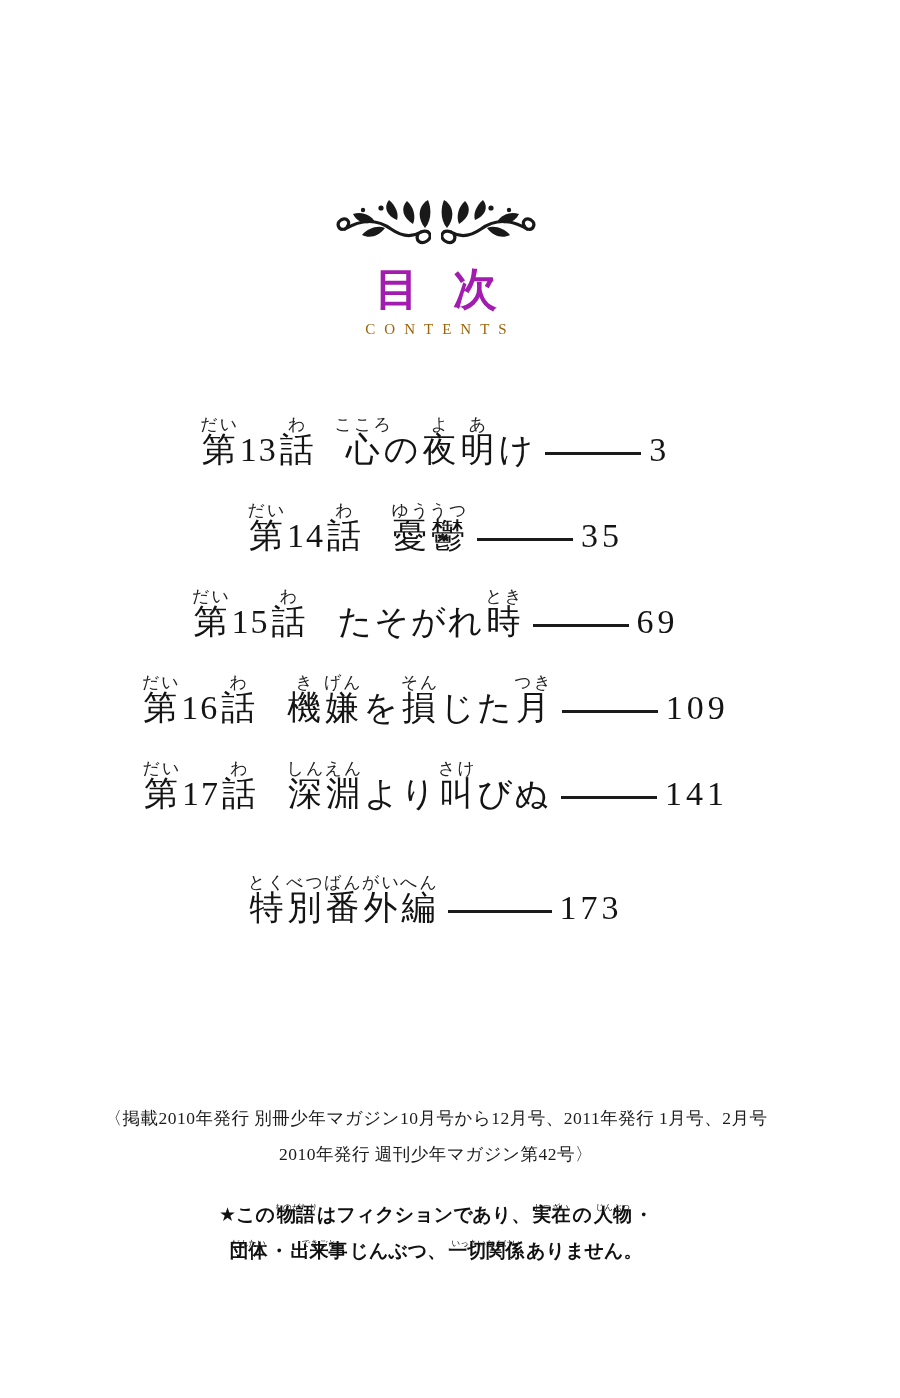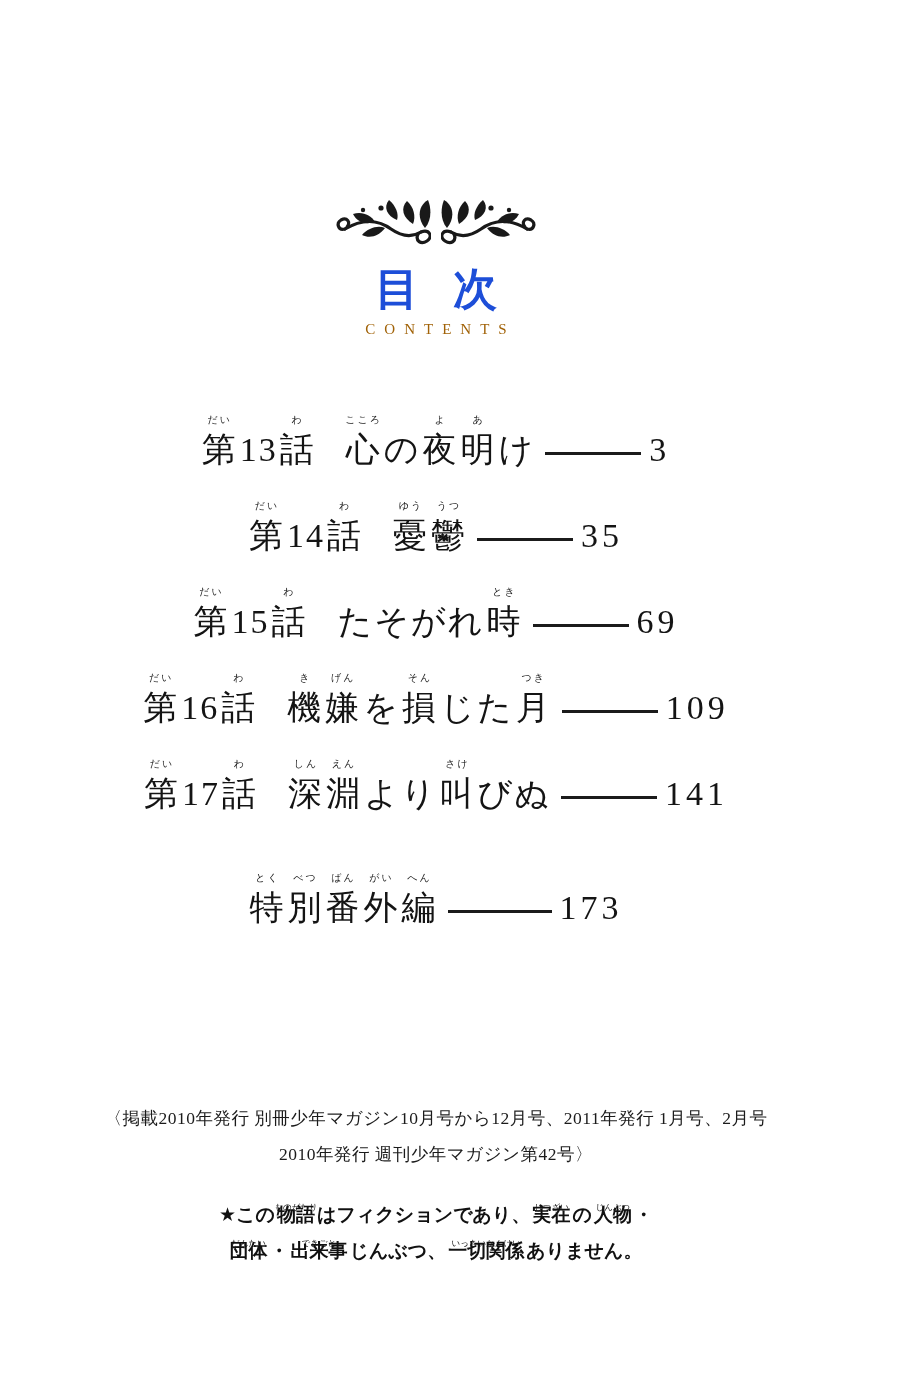--- a/index.html
+++ b/index.html
@@ -12,34 +12,34 @@
 
   
   .ornament{position:absolute;top:198px;left:0;width:100%;
     display:flex;justify-content:center;align-items:flex-start;gap:10px;}
   .fl{display:block;}
   .fl.mirror{transform:scaleX(-1);}
 
   
   .title-wrap{position:absolute;top:260px;left:0;width:100%;text-align:center;}
   .page-title{font-size:44px;font-weight:bold;letter-spacing:34px;padding-left:34px;
-    color:#1d4ed8;}
+    color:#a21caf;}
   .subtitle-wrap{position:absolute;top:320px;left:0;width:100%;text-align:center;}
   .page-subtitle{font-size:15px;letter-spacing:9px;padding-left:9px;color:#a16207;}
 
   
   .toc{position:absolute;top:430px;left:0;width:100%;}
   .toc-row{height:40px;margin-bottom:46px;display:flex;justify-content:center;
     align-items:center;font-size:34px;letter-spacing:2px;white-space:nowrap;color:#141414;}
   .toc-row.special{margin-top:74px;}
   .toc-row .gap{display:inline-block;width:30px;}
   .seg{position:relative;display:inline-block;}
   .seg + .seg{margin-left:2px;}
   .toc-row .rt{position:absolute;left:50%;top:-14px;transform:translateX(-50%);
-    font-size:10px;letter-spacing:2px;white-space:nowrap;color:#222;}
+    font-size:17px;letter-spacing:2px;white-space:nowrap;color:#222;}
   .leader{display:inline-block;width:96px;height:3px;background:#1b1b1b;
     margin:0 8px 0 10px;position:relative;top:3px;}
   .toc-row.special .leader{width:104px;}
   .ch-page{letter-spacing:4px;}
 
   
   .pubnote{position:absolute;top:1100px;left:0;width:100%;text-align:center;
     font-size:17.5px;line-height:36px;color:#1b1b1b;letter-spacing:0.5px;}
 
   

